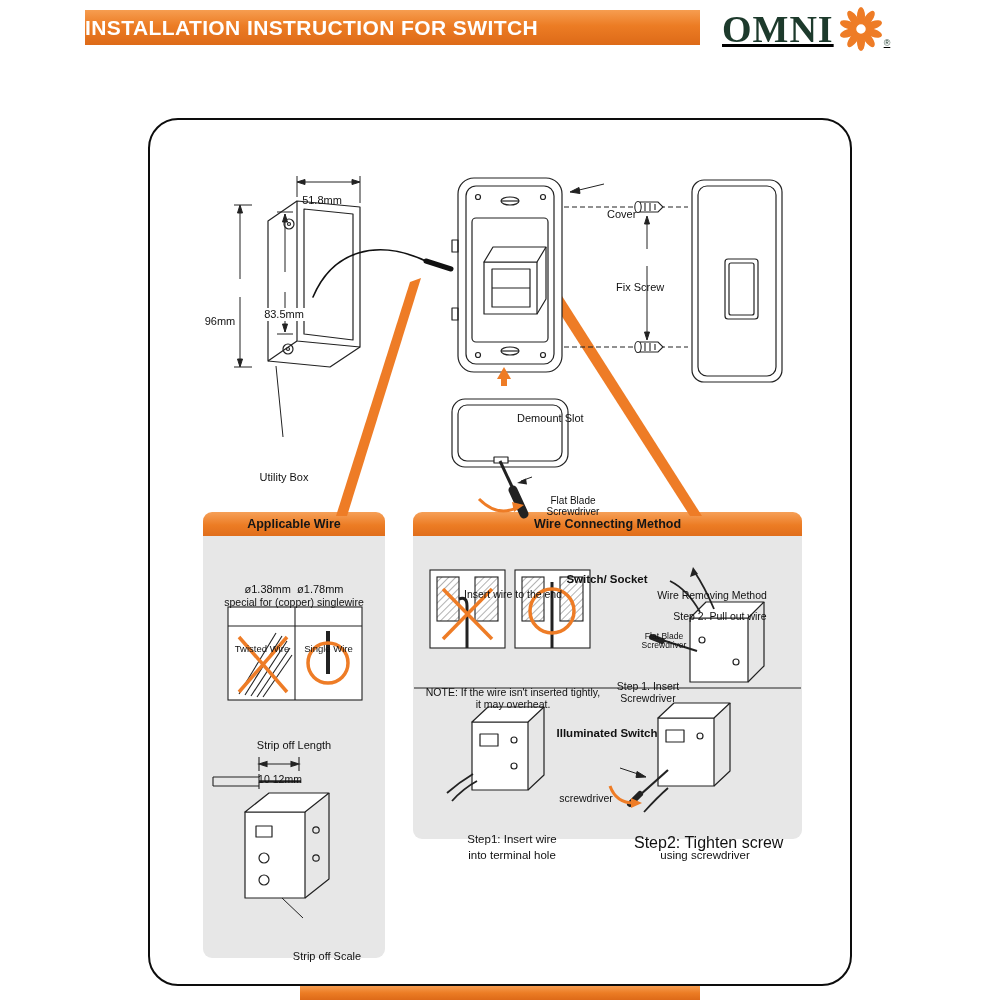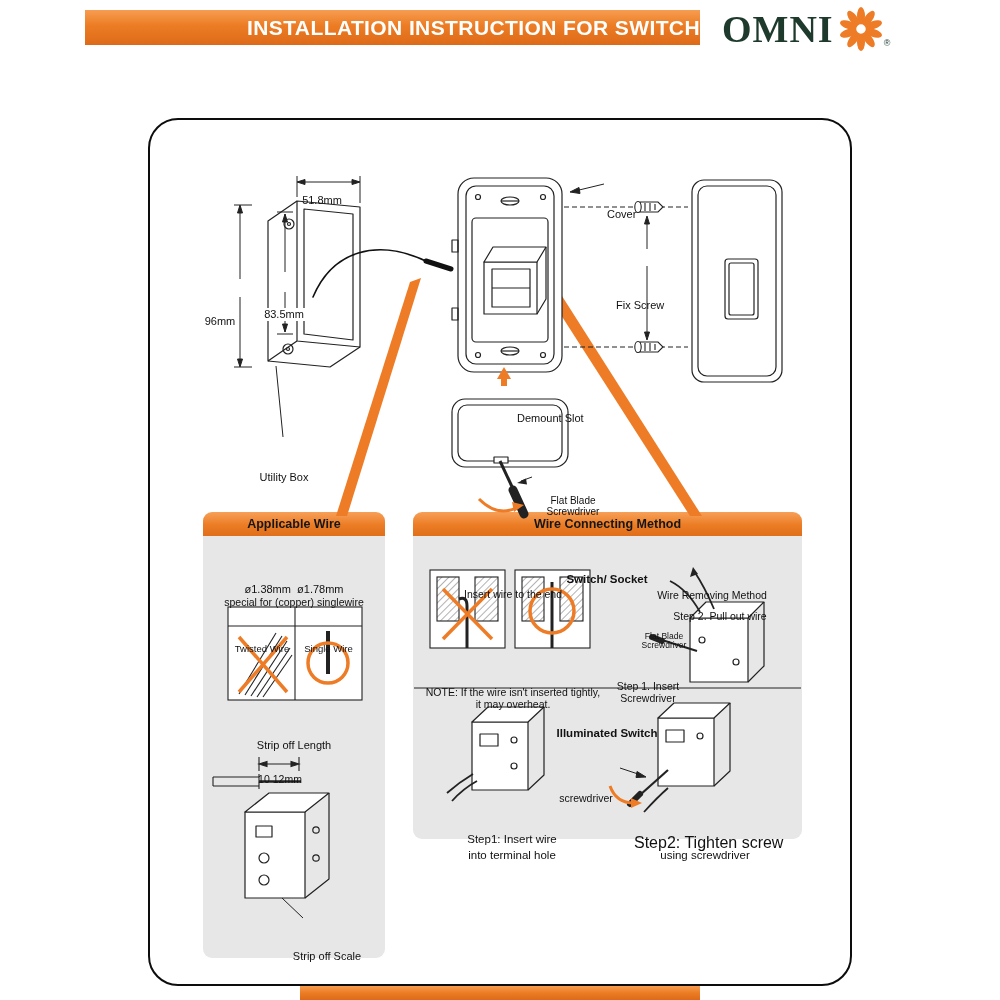--- a/index.html
+++ b/index.html
@@ -2,24 +2,24 @@
 <html><head>
 <meta charset="utf-8">
 <style>
   * { margin:0; padding:0; box-sizing:border-box; }
   html,body { background:#fff; }
   body { font-family:"Liberation Sans","DejaVu Sans",sans-serif; }
   .page { position:relative; width:1000px; height:1000px; background:#fff; overflow:hidden; }
 
   .header-bar { position:absolute; left:85px; top:10px; width:615px; height:35px; z-index:8;
     background:linear-gradient(180deg,#f69d50 0%, #ec7c24 45%, #dd6a18 100%);
-    display:flex; align-items:center; justify-content:flex-end; }
+    display:flex; align-items:center; justify-content:flex-start; }
   .header-title { color:#fff; font-weight:bold; font-size:21px; letter-spacing:.4px; }
 
-  .brand { position:absolute; left:722px; top:6px; height:46px; display:flex; align-items:center; z-index:8; }
+  .brand { position:absolute; left:722px; top:6px; height:46px; display:flex; align-items:center; z-index:8;text-decoration:underline; }
   .brand-name { font-family:"Liberation Serif","DejaVu Serif",serif; font-weight:bold; font-size:38px;
     color:#1d3a2c; letter-spacing:1px; }
   .brand-flower { margin-left:4px; }
   .brand-reg { font-size:9px; color:#1d3a2c; align-self:flex-end; margin-bottom:4px; }
 
   .frame { position:absolute; left:148px; top:118px; width:704px; height:868px;
     border:2px solid #0d0d0d; border-radius:30px; z-index:1; }
 
   .panel-header { position:absolute; height:24px; z-index:10;
     background:linear-gradient(180deg,#f6a058 0%, #ec7c24 55%, #e06e1c 100%);
@@ -309,21 +309,21 @@
       <path d="M610,786 Q616,803 634,803"></path>
       <polygon points="642,803 631,798 631,808" fill="#EE7C26" stroke="none"></polygon>
     </g>
   </svg>
 
   <div class="lbl" style="left:280px; top:162px; width:84px; font-size:11px;">51.8mm</div>
   <div class="lbl" style="left:198px; top:283px; width:44px; font-size:11px;">96mm</div>
   <div class="lbl" style="left:260px; top:276px; width:48px; font-size:11px; background:#fff;">83.5mm</div>
   <div class="lbl" style="left:238px; top:439px; width:92px; font-size:11px;">Utility Box</div>
   <div class="lbl" style="left:607px; top:176px; width:52px; font-size:11px; text-align:left;">Cover</div>
-  <div class="lbl" style="left:616px; top:267px; width:58px; font-size:11px; text-align:left;">Fix Screw</div>
+  <div class="lbl" style="left:616px; top:249px; width:58px; font-size:11px; text-align:left;">Fix Screw</div>
   <div class="lbl" style="left:517px; top:380px; width:92px; font-size:11px; text-align:left;">Demount Slot</div>
   <div class="lbl" style="left:534px; top:463px; width:78px; font-size:10px;">Flat Blade</div>
   <div class="lbl" style="left:534px; top:474px; width:78px; font-size:10px;">Screwdriver</div>
 
   <div class="lbl pre" style="left:213px; top:551px; width:162px; font-size:11px;">ø1.38mm  ø1.78mm</div>
   <div class="lbl" style="left:206px; top:564px; width:176px; font-size:10.5px;">special for (copper) singlewire</div>
   <div class="lbl" style="left:229px; top:611px; width:66px; font-size:9.5px;">Twisted Wire</div>
   <div class="lbl" style="left:296px; top:611px; width:65px; font-size:9.5px;">Single Wire</div>
   <div class="lbl" style="left:218px; top:707px; width:152px; font-size:11px;">Strip off Length</div>
   <div class="lbl" style="left:250px; top:741px; width:60px; font-size:10.5px;">10 12mm</div>

